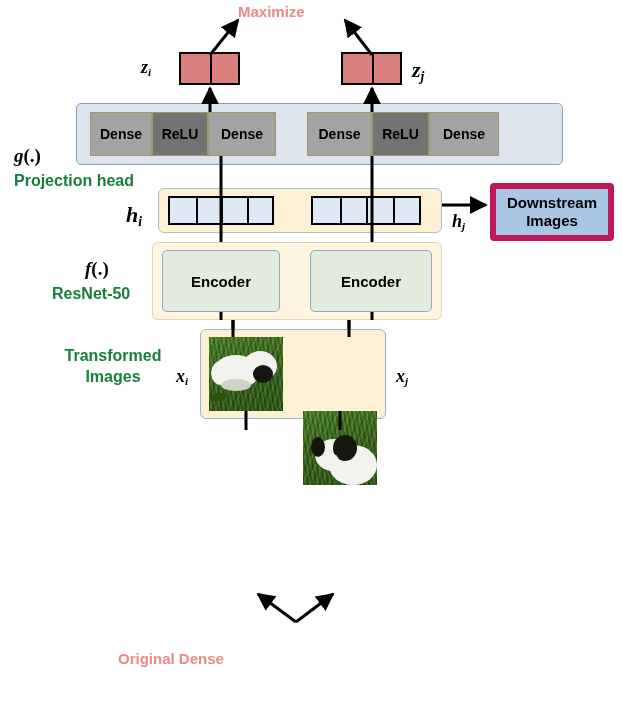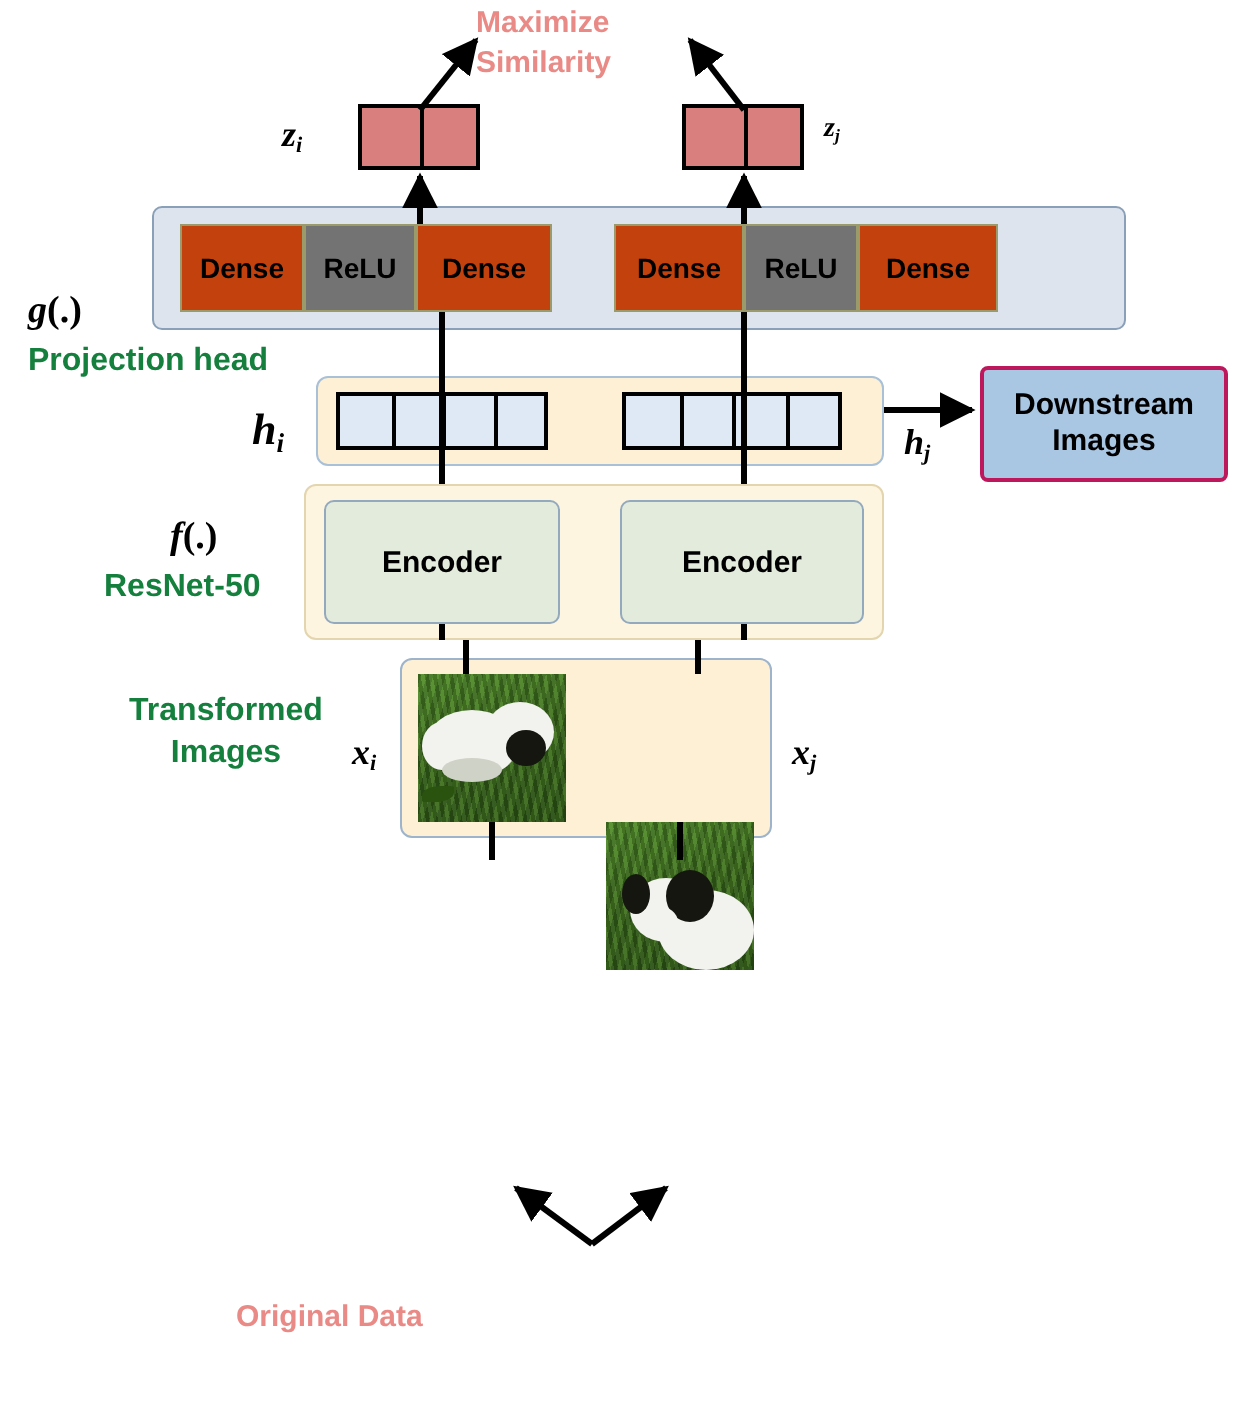--- a/index.html
+++ b/index.html
@@ -28,21 +28,21 @@
   
   .projwrap{
     background:#dde4ee;border:1px solid #8aa0b8;border-radius:5px;box-sizing:border-box;
   }
   .mlp{display:flex;box-sizing:border-box;}
   .mlpcell{
     display:flex;align-items:center;justify-content:center;
     font-weight:bold;color:#000;box-sizing:border-box;
     border:1px solid #9a9a6a;
   }
-  .mlpcell.dense{background:#c2410c;}
+  .mlpcell.dense{background:#a3a3a3;}
   .mlpcell.relu{background:#737373;}
 
   
   .hband{
     background:#fdf0d5;border:1px solid #a8c0d8;border-radius:6px;box-sizing:border-box;
   }
   .hvec{display:flex;border:2px solid #000;box-sizing:border-box;}
   .hcell{background:#dfe8f5;box-sizing:border-box;}
   .hcell+.hcell{border-left:2px solid #000;}
 
@@ -63,21 +63,21 @@
 
   
   .augbox{
     background:#fbdfdc;border:1px solid #8aa0b8;border-radius:8px;box-sizing:border-box;
     display:flex;align-items:center;justify-content:center;text-align:center;
     font-weight:bold;color:#000;line-height:1.25;
   }
 
   
   .dsbox{
-    background:#a9c6e2;border:2px solid #be185d;border-radius:4px;box-sizing:border-box;
+    background:#a9c6e2;border:6px solid #be185d;border-radius:4px;box-sizing:border-box;
     display:flex;align-items:center;justify-content:center;text-align:center;
     font-weight:bold;color:#000;line-height:1.22;
   }
 
   
   .photo{position:relative;overflow:hidden;background:#3d6b21;}
   .grass{position:absolute;left:0;top:0;right:0;bottom:0;
     background:
       repeating-linear-gradient(80deg, rgba(0,0,0,.18) 0 2px, rgba(255,255,255,.05) 2px 4px),
       repeating-linear-gradient(-74deg, rgba(0,0,0,.12) 0 3px, rgba(120,180,60,.14) 3px 6px),
@@ -90,38 +90,37 @@
 
   svg.ov{position:absolute;left:0;top:0;width:622px;height:701px;pointer-events:none;}
 </style>
 </head>
 <body>
 
 <div id="stage">
 
   <div class="abs salmon" style="left:238px;top:2px;width:160px;font-size:15px;line-height:1.35;">
     <div>Maximize</div>
-    <div>Similarity</div>
   </div>
 
   <div class="abs mathlbl" style="left:141px;top:57px;font-size:18px;">
     <span>z</span><span class="sub">i</span>
   </div>
 
   <div class="abs zvec" style="left:179px;top:52px;width:61px;height:33px;">
     <div class="zcell" style="width:50%;"></div>
     <div class="zcell" style="width:50%;"></div>
   </div>
 
   <div class="abs zvec" style="left:341px;top:52px;width:61px;height:33px;">
     <div class="zcell" style="width:50%;"></div>
     <div class="zcell" style="width:50%;"></div>
   </div>
 
-  <div class="abs mathlbl" style="left:412px;top:57px;font-size:14px;">
+  <div class="abs mathlbl" style="left:412px;top:57px;font-size:22px;">
     <span>z</span><span class="sub">j</span>
   </div>
 
   <div class="abs projwrap" style="left:76px;top:103px;width:487px;height:62px;"></div>
 
   <div class="abs mlp" style="left:90px;top:112px;width:186px;height:44px;">
     <div class="mlpcell dense" style="width:62px;font-size:14px;">Dense</div>
     <div class="mlpcell relu" style="width:56px;font-size:14px;">ReLU</div>
     <div class="mlpcell dense" style="width:68px;font-size:14px;">Dense</div>
   </div>
@@ -207,21 +206,21 @@
     <div class="dogblack" style="left:30px;top:24px;width:24px;height:26px;"></div>
     <div class="dogblack" style="left:8px;top:26px;width:14px;height:20px;"></div>
     <div class="dogwhite" style="left:16px;top:42px;width:20px;height:16px;"></div>
   </div>
 
   <div class="abs mathlbl" style="left:396px;top:366px;font-size:18px;">
     <span>x</span><span class="sub">j</span>
   </div>
 
 
-  <div class="abs salmon" style="left:118px;top:650px;font-size:15px;">Original Data</div>
+  <div class="abs salmon" style="left:118px;top:650px;font-size:15px;">Original Dense</div>
 
   <svg class="ov" viewBox="0 0 622 701" xmlns="http://www.w3.org/2000/svg">
     <defs>
       <marker id="ah" markerWidth="7" markerHeight="7" refX="5.4" refY="3" orient="auto">
         <path d="M0,0 L6,3 L0,6 z" fill="#000"></path>
       </marker>
     </defs>
 
     <line x1="210" y1="55" x2="238" y2="20" stroke="#000" stroke-width="3" marker-end="url(#ah)"></line>
     <line x1="372" y1="55" x2="345" y2="20" stroke="#000" stroke-width="3" marker-end="url(#ah)"></line>

